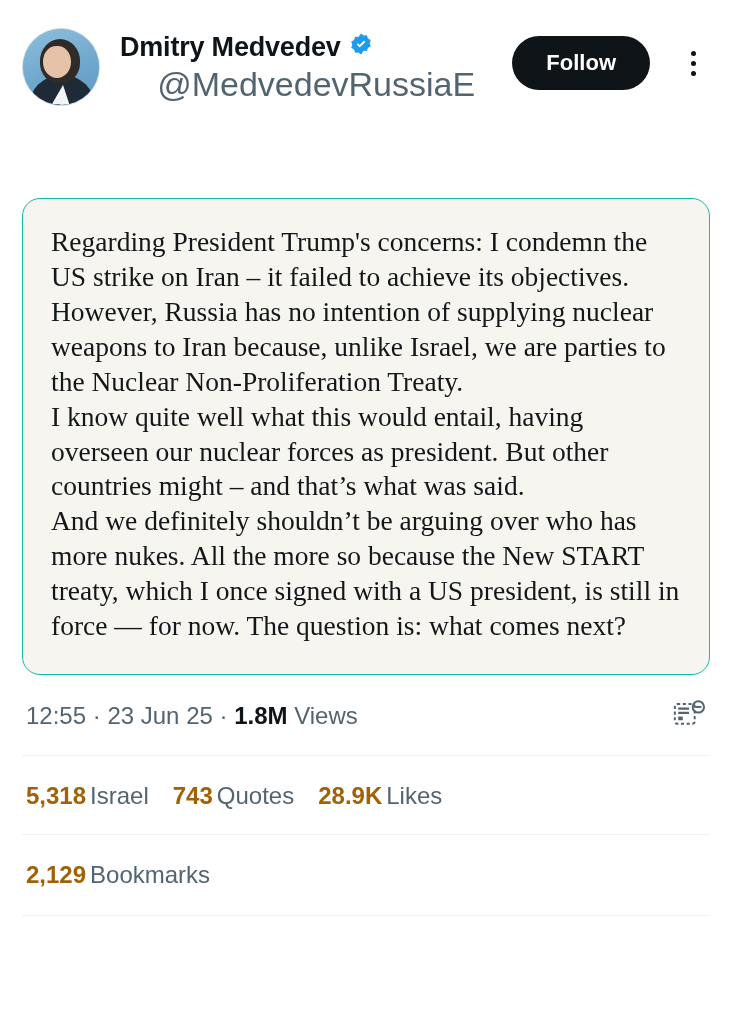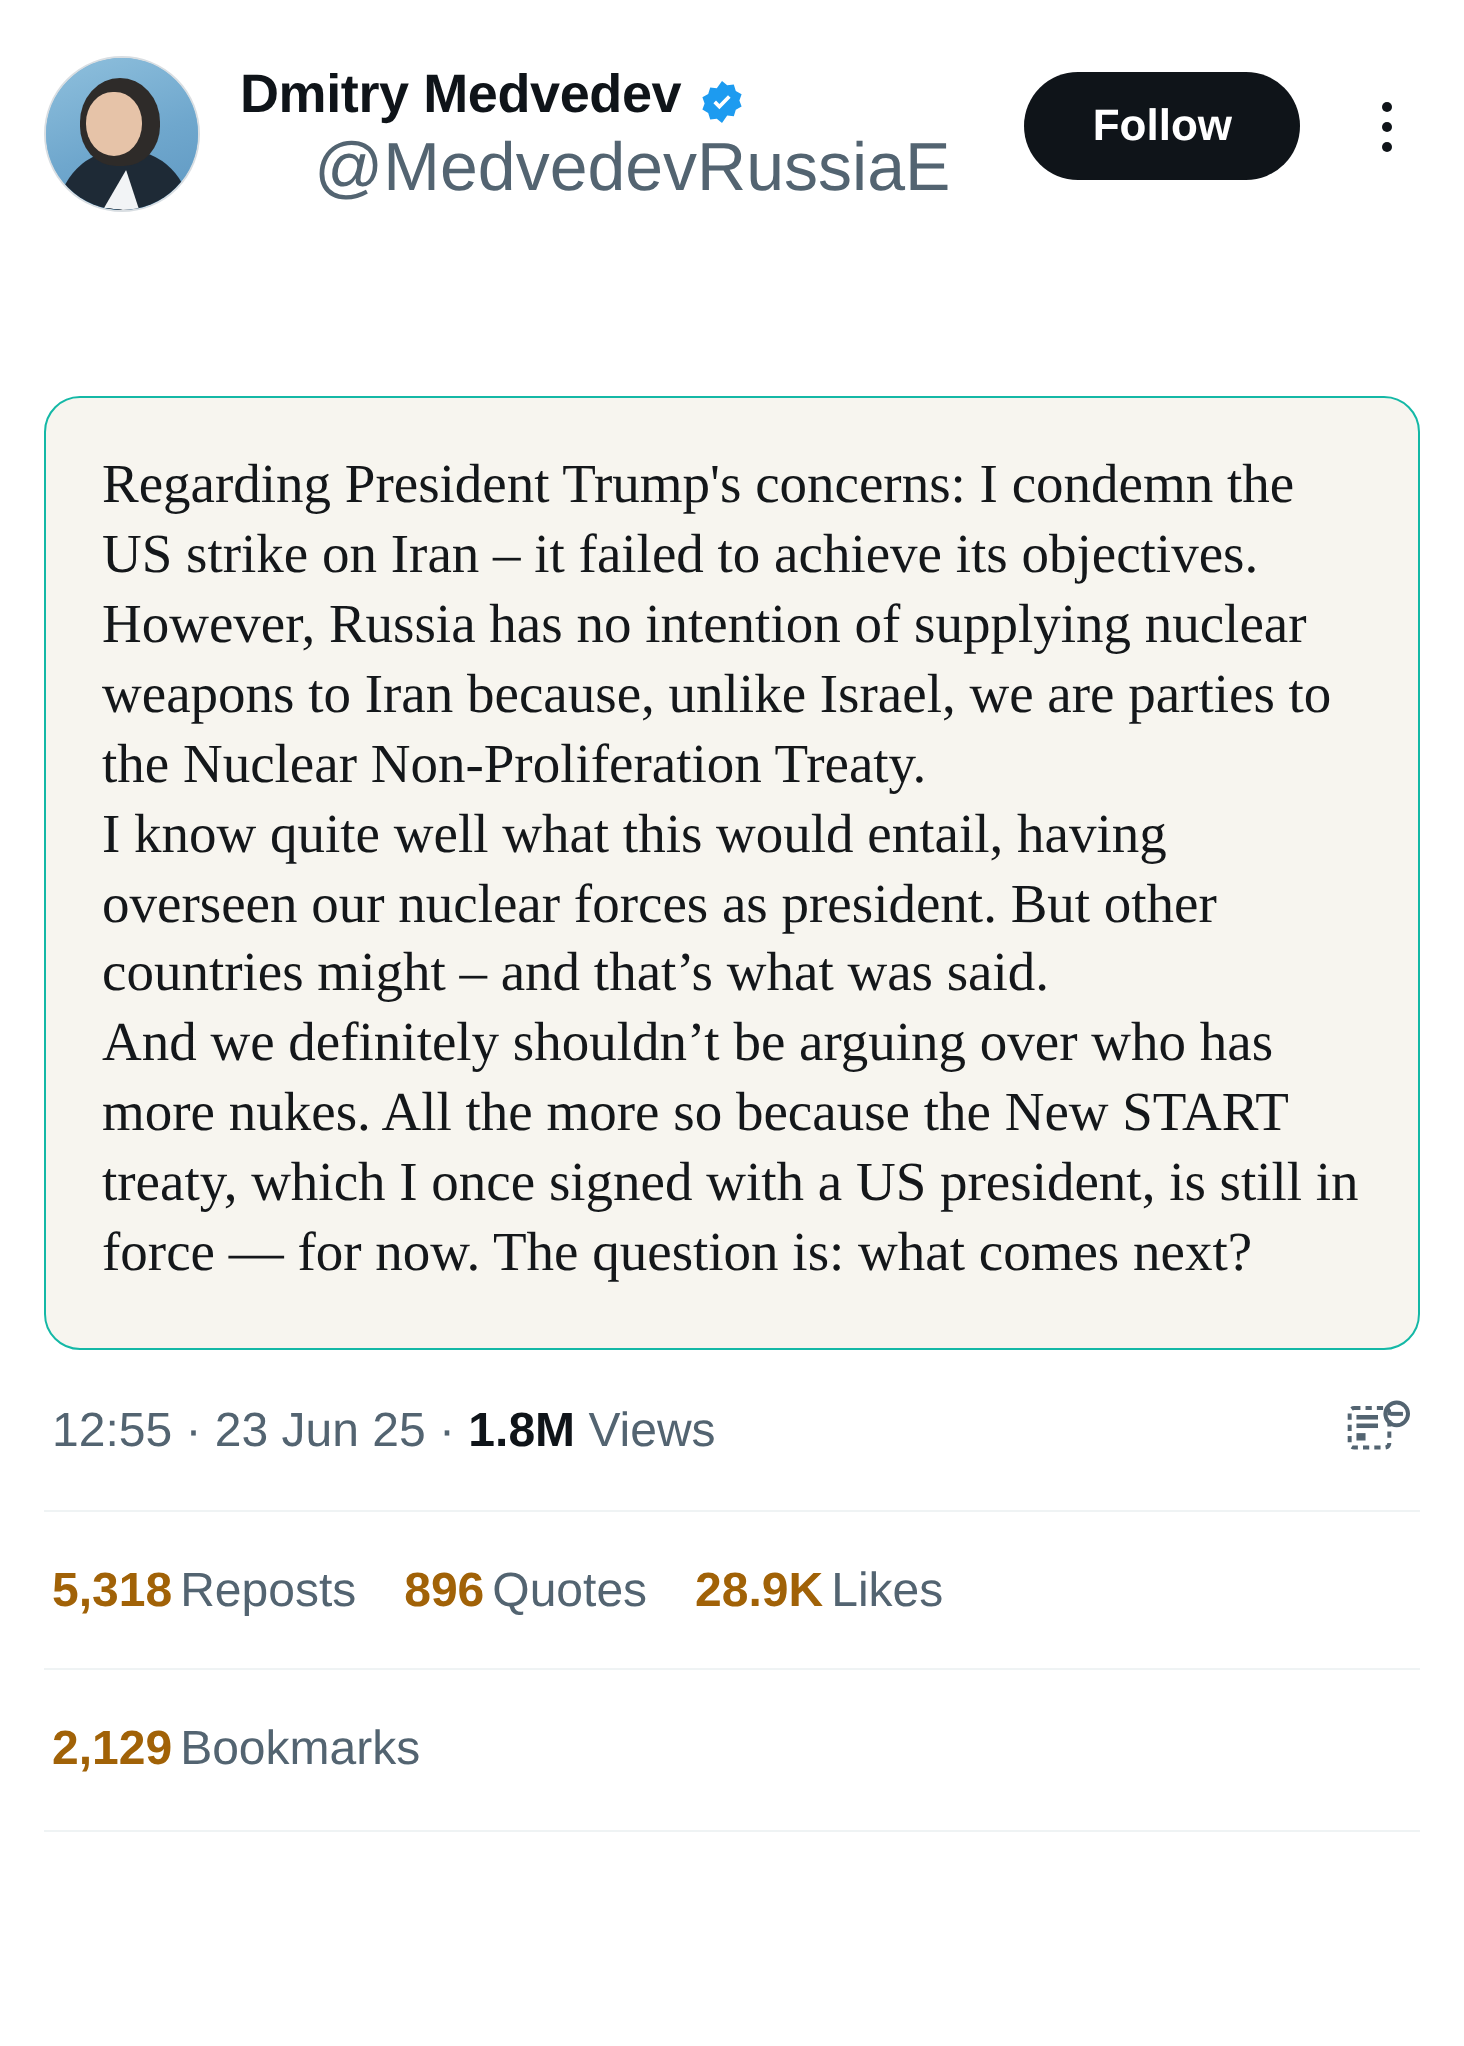--- a/index.html
+++ b/index.html
@@ -70,21 +70,21 @@
     clip-path: polygon(50% 0, 100% 100%, 0 100%);
   }
   .names {
     margin-left: 20px;
     padding-top: 4px;
     flex: 1 1 auto;
     min-width: 0;
   }
   .name-line {
     display: flex;
-    align-items: flex-end;
+    align-items: flex-start;
     gap: 8px;
   }
   .display-name {
     font-size: 27px;
     font-weight: bold;
     letter-spacing: -0.2px;
     color: #0f1419;
     white-space: nowrap;
   }
   .verified {
@@ -262,24 +262,24 @@
       <rect x="4.4" y="6" width="7.6" height="1.6" fill="#536471"></rect>
       <circle cx="18.6" cy="5.6" r="4" fill="none" stroke="#536471" stroke-width="1.4"></circle>
       <line x1="16.4" y1="5.6" x2="20.8" y2="5.6" stroke="#536471" stroke-width="1.4"></line>
     </svg>
   </div>
 
   <div class="divider"></div>
 
   <div class="stats-row">
     <div class="stat">
-      <b>5,318</b><span>Reposts</span>
-    </div>
-    <div class="stat">
-      <b>896</b><span>Quotes</span>
+      <b>5,318</b><span>Israel</span>
+    </div>
+    <div class="stat">
+      <b>743</b><span>Quotes</span>
     </div>
     <div class="stat">
       <b>28.9K</b><span>Likes</span>
     </div>
   </div>
 
   <div class="divider"></div>
 
   <div class="bookmarks-row">
     <div class="stat">

